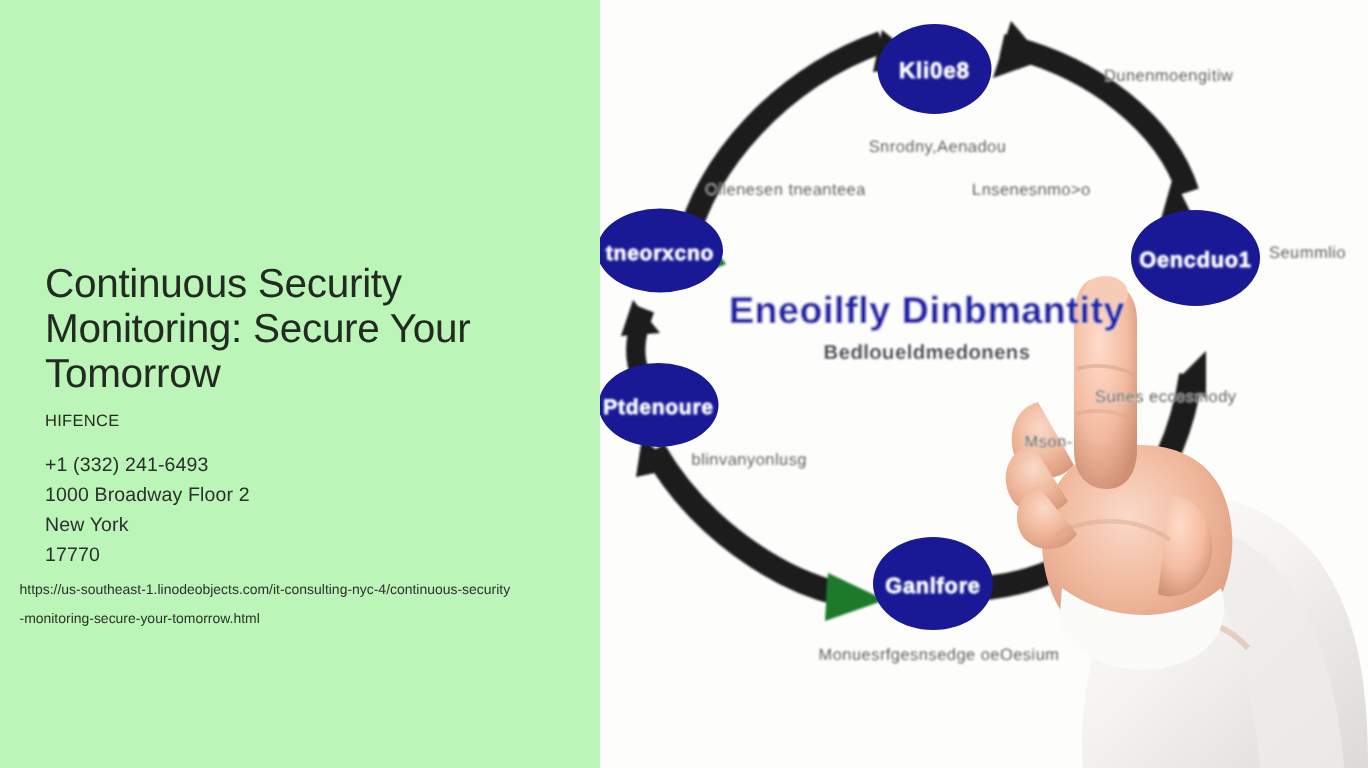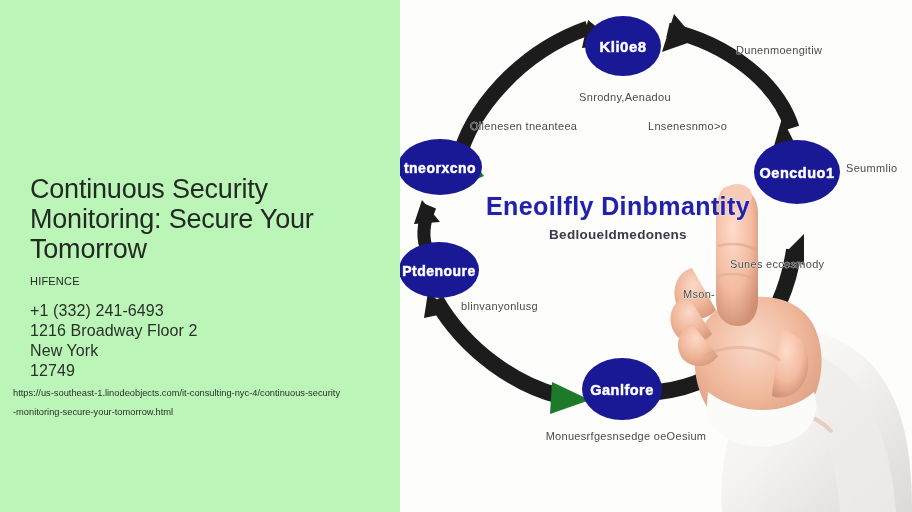--- a/index.html
+++ b/index.html
@@ -18,21 +18,21 @@
   #title{
     position:absolute;left:30px;top:174px;width:355px;
     font-size:27px;line-height:30px;color:#222a22;
     font-weight:400;letter-spacing:-0.2px;
   }
   #brand{
     position:absolute;left:30px;top:275px;
     font-size:11px;color:#242a24;letter-spacing:0.2px;
   }
   .meta{
-    position:absolute;left:30px;font-size:16px;color:#2a302a;letter-spacing:0.1px;
+    position:absolute;left:30px;font-size:13px;color:#2a302a;letter-spacing:0.1px;
   }
   #meta-phone{top:302px;}
   #meta-addr{top:322px;}
   #meta-city{top:342px;text-align:right;}
   #meta-zip{top:362px;}
   #url{
     position:absolute;left:13px;top:384px;width:330px;
     font-size:9.3px;line-height:19px;color:#2a302a;word-break:break-all;
   }
 
@@ -71,23 +71,23 @@
 
 <div id="stage">
 
   <div id="left-panel">
 
     <div id="title">Continuous Security Monitoring: Secure Your Tomorrow</div>
 
     <div id="brand">HIFENCE</div>
 
     <div class="meta" id="meta-phone">+1 (332) 241-6493</div>
-    <div class="meta" id="meta-addr">1216 Broadway Floor 2</div>
+    <div class="meta" id="meta-addr">1000 Broadway Floor 2</div>
     <div class="meta" id="meta-city">New York</div>
-    <div class="meta" id="meta-zip">12749</div>
+    <div class="meta" id="meta-zip">17770</div>
 
     <div id="url">https://us-southeast-1.linodeobjects.com/it-consulting-nyc-4/continuous-security-monitoring-secure-your-tomorrow.html</div>
   </div>
 
   <div id="right-panel">
 
     <svg id="diagram-svg" viewBox="0 0 512 512">
       <defs>
         <filter id="softblur" x="-20%" y="-20%" width="140%" height="140%">
           <feGaussianBlur stdDeviation="0.55"></feGaussianBlur>

